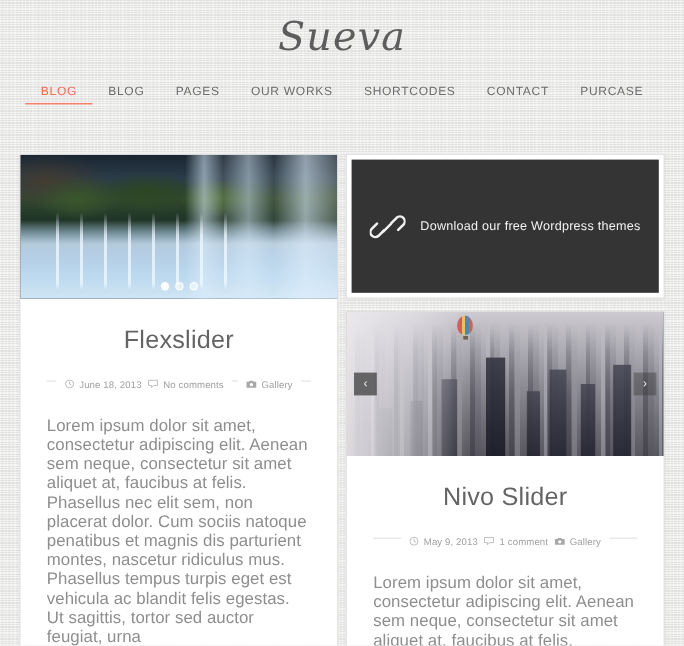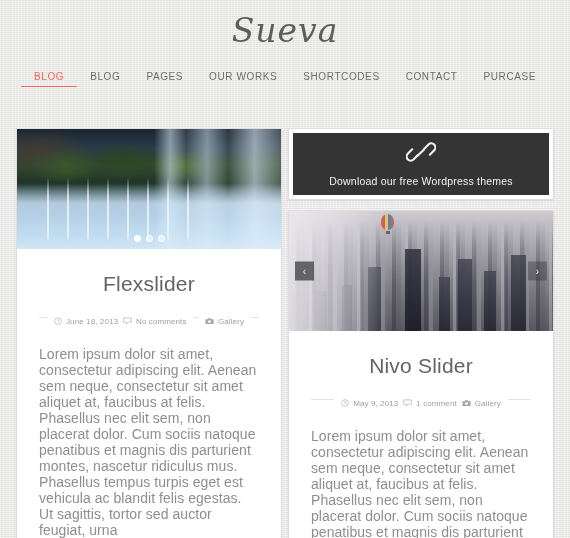--- a/index.html
+++ b/index.html
@@ -89,23 +89,22 @@
   
   .promo {
     background: #ffffff;
     border: 1px solid #dedede;
     padding: 4px;
     margin-bottom: 10px;
     box-shadow: 0 1px 2px rgba(0,0,0,0.07);
   }
   .promo-inner {
     background: #343434;
-    height: 62px;
+    height: 111px;
     display: flex;
-    flex-direction: column;
     align-items: center;
     justify-content: center;
     gap: 12px;
   }
   .promo-icon { line-height: 0; }
   .promo-text {
     color: #f2f2f2;
     font-size: 10.5px;
     letter-spacing: 0.2px;
   }

